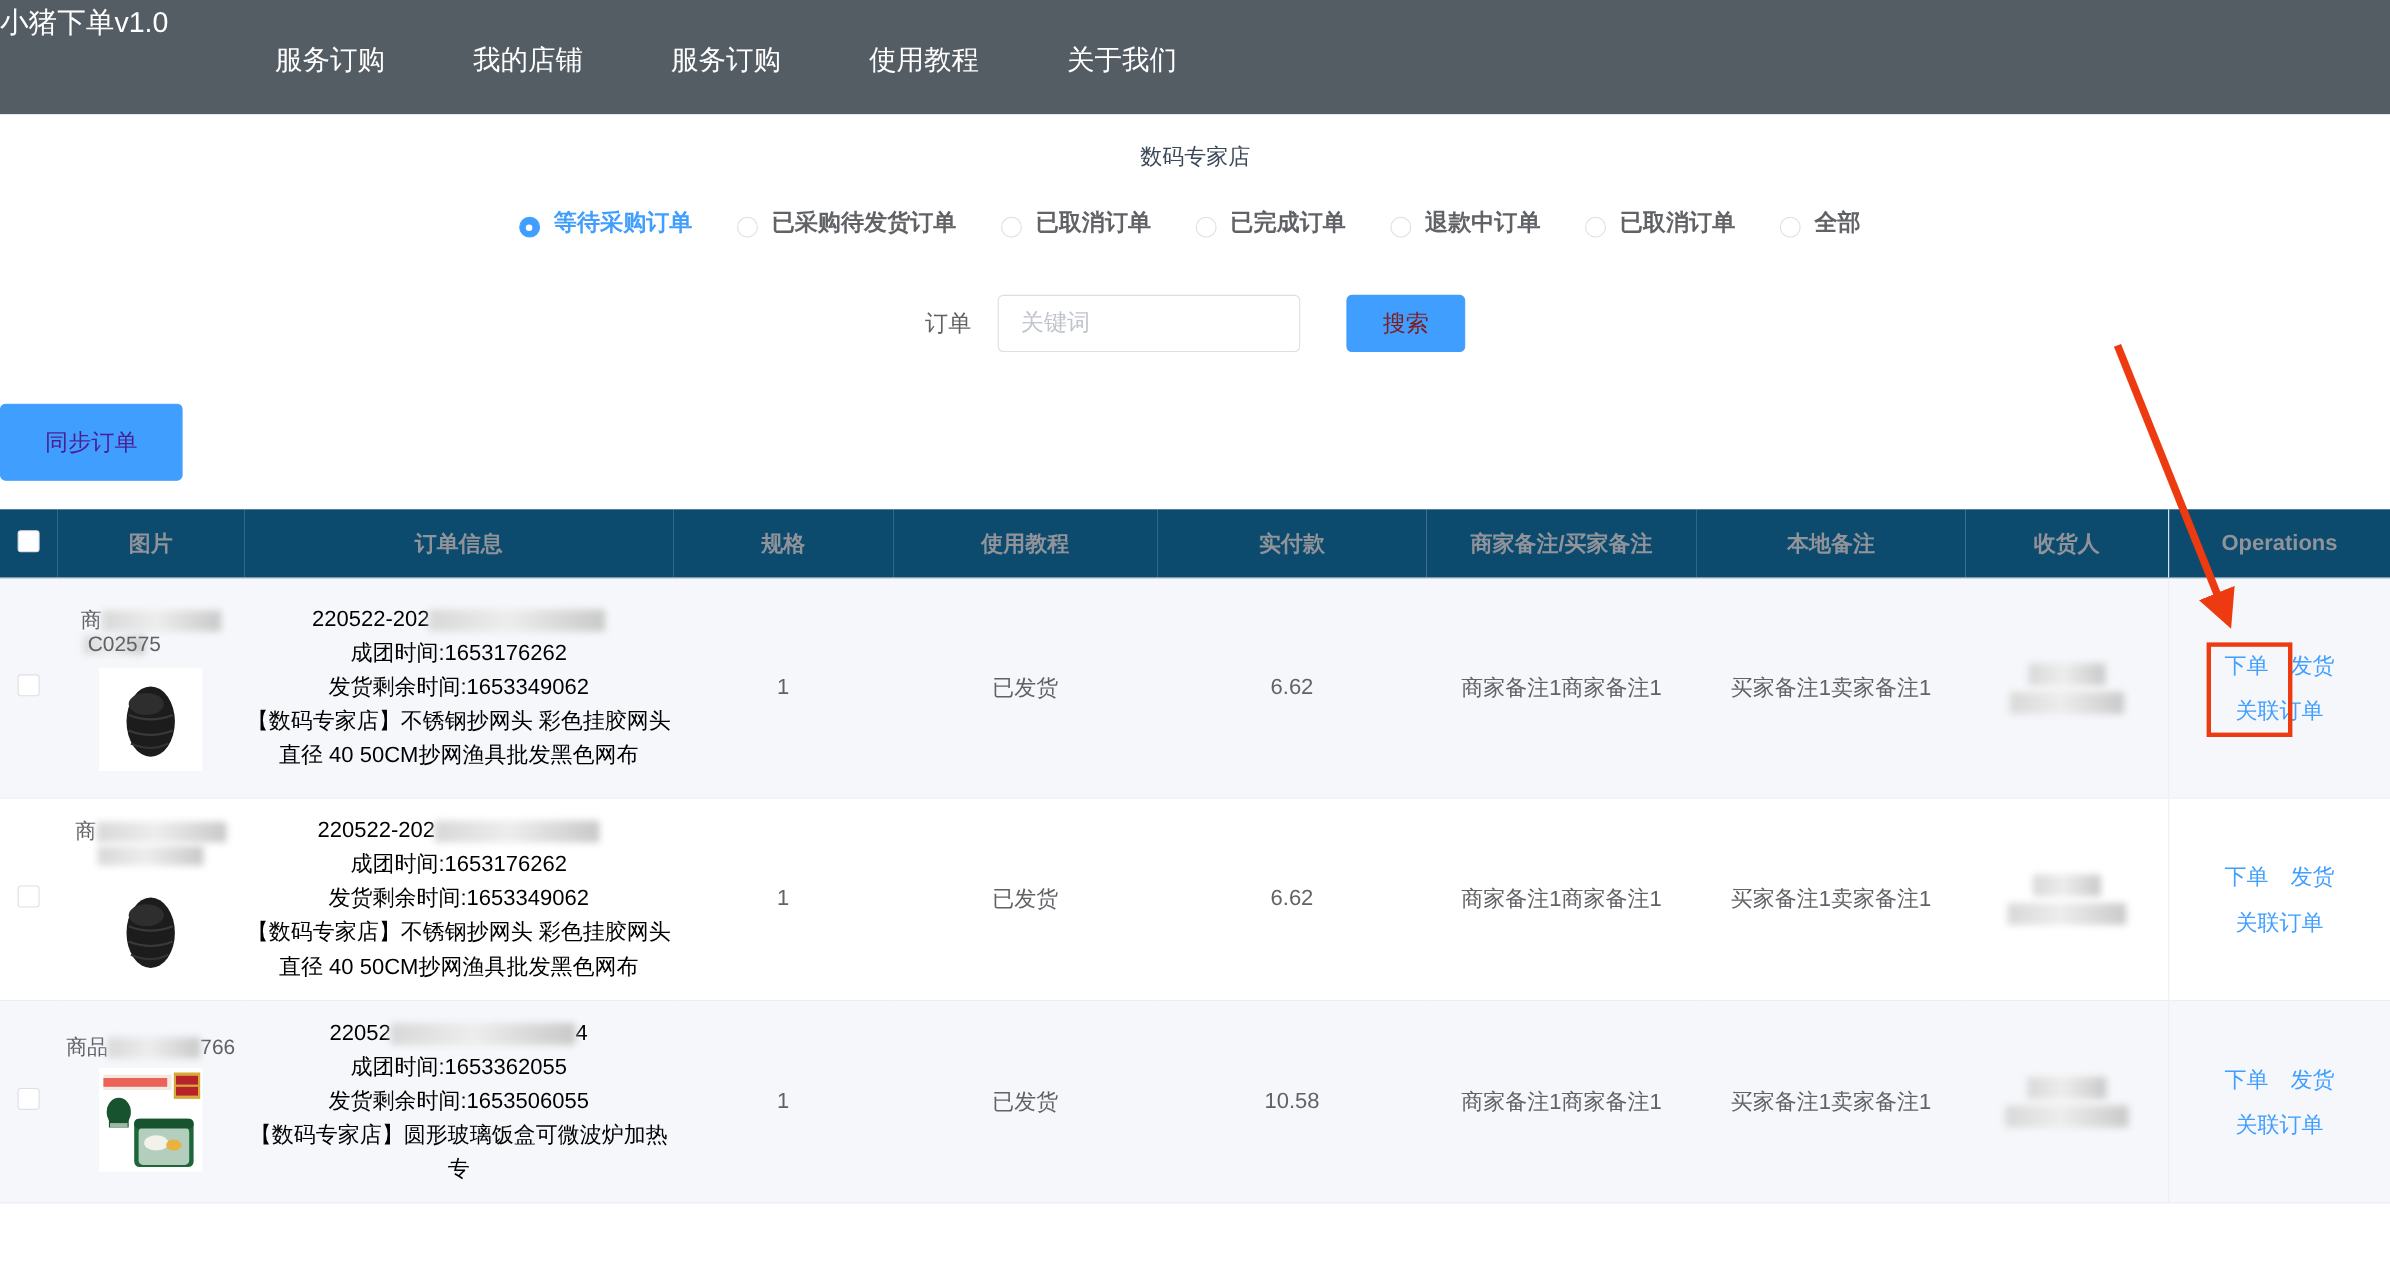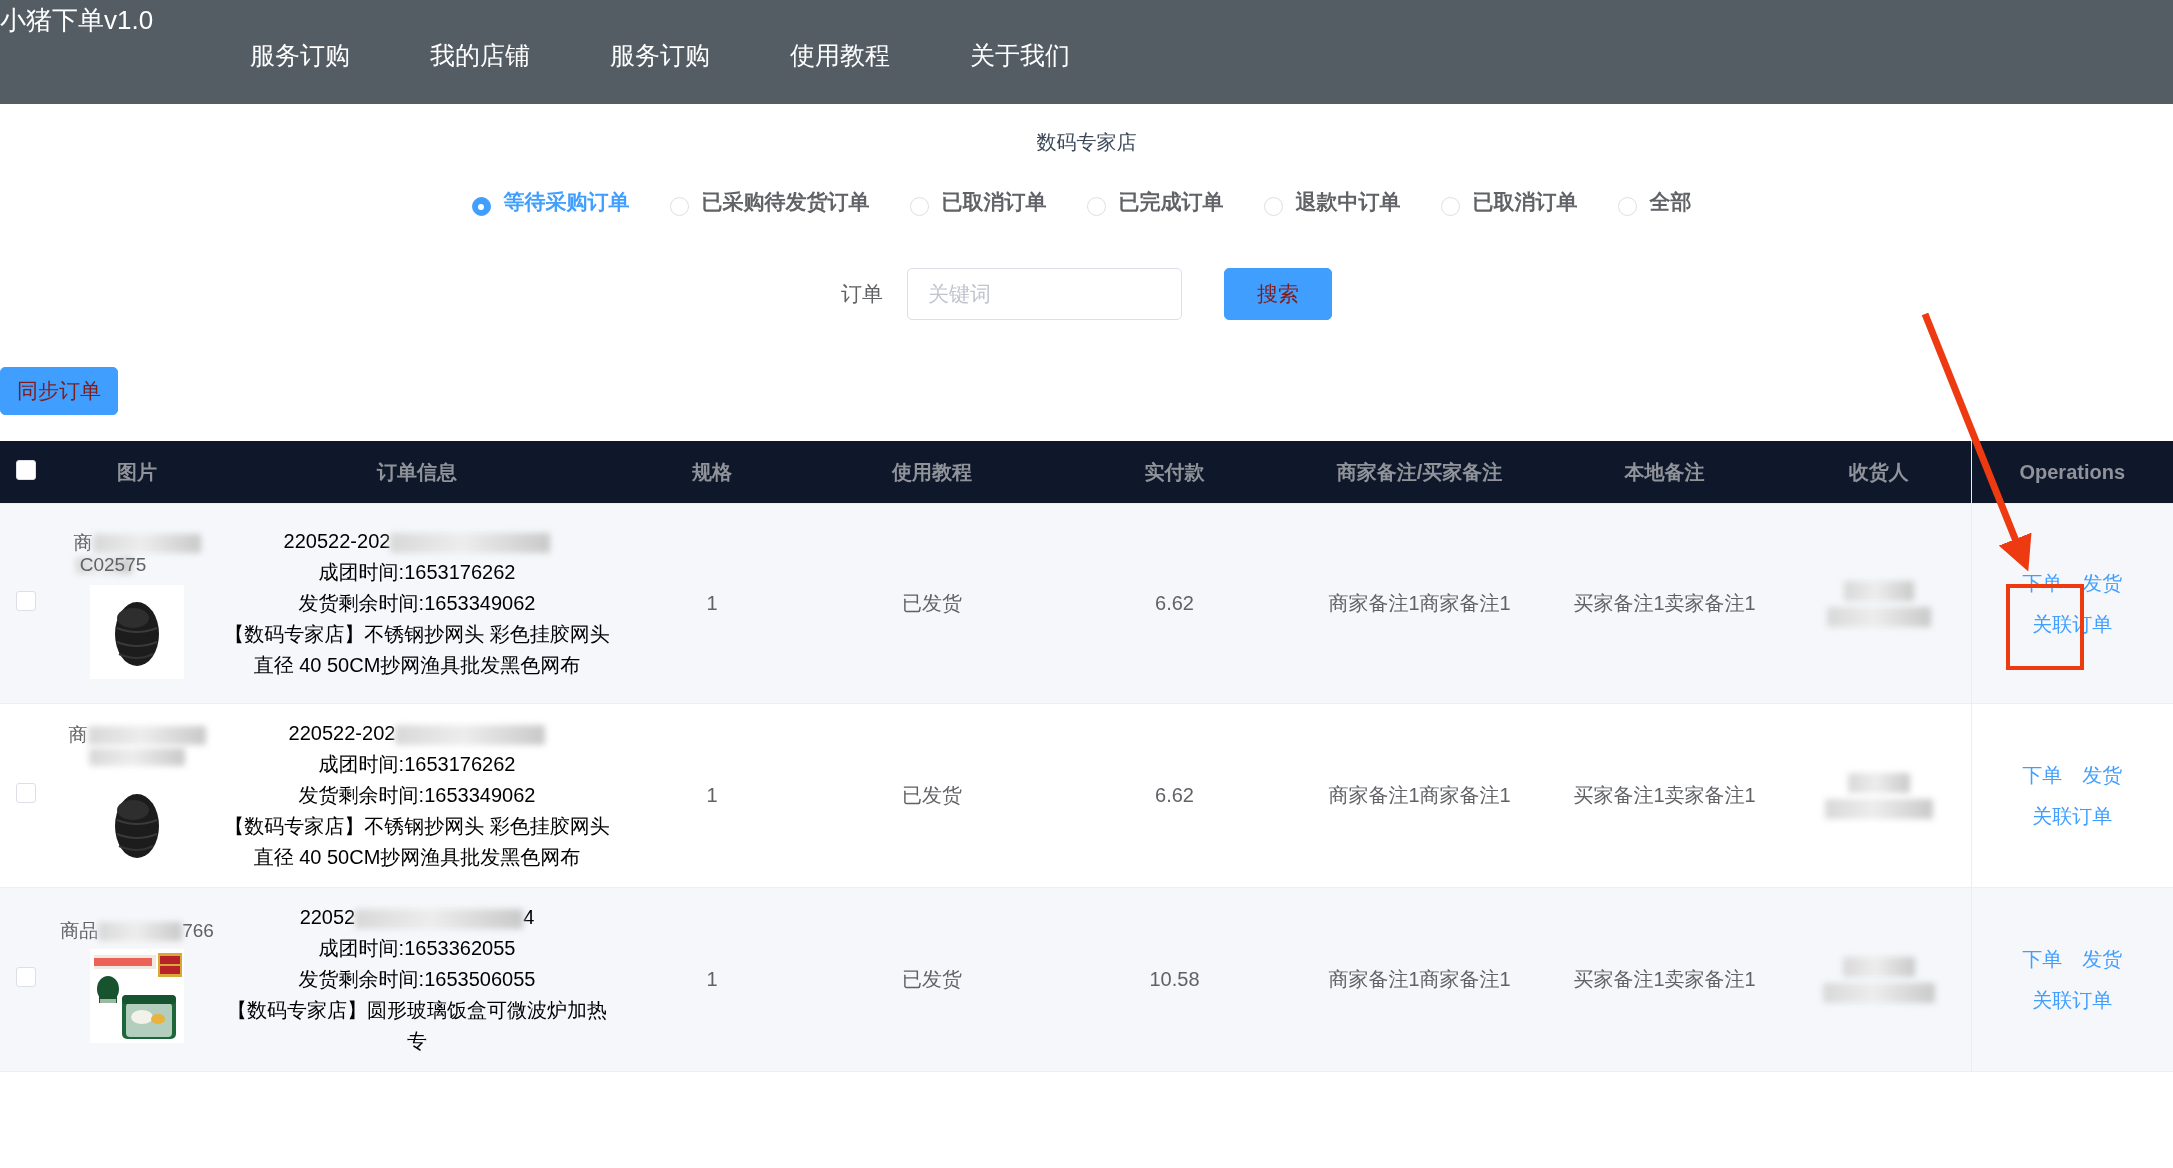--- a/index.html
+++ b/index.html
@@ -142,25 +142,25 @@
     font-family: "Liberation Sans", "DejaVu Sans", sans-serif;
   }
 
   .sync-row {
     margin-top: 47px;
     padding-left: 0px;
   }
   .sync-btn {
     background: #409eff;
     border: 1px solid #409eff;
-    color: #7f1d1d;
+    color: #4c1d95;
     font-size: 21px;
     border-radius: 5px;
-    height: 48px;
-    padding: 0 16px;
+    height: 70px;
+    padding: 0 40px;
     cursor: pointer;
     font-family: "Liberation Sans", "DejaVu Sans", sans-serif;
   }
 
   
   .table-wrap {
     margin-top: 26px;
     width: 100%;
     position: relative;
   }
@@ -169,21 +169,21 @@
     border-collapse: collapse;
     table-layout: fixed;
   }
   table.grid th {
     font-size: 20px;
     color: #909399;
     font-weight: bold;
     text-align: center;
     padding: 18px 0 17px 0;
     border-bottom: 1px solid #ebeef5;
-    background: #0f172a;
+    background: #0c4a6e;
   }
   table.grid td {
     font-size: 20px;
     color: #606266;
     text-align: center;
     border-bottom: 1px solid #ebeef5;
     vertical-align: middle;
     background: #f5f7fa;
   }
   table.grid tr.row-alt td { background: #ffffff; }

